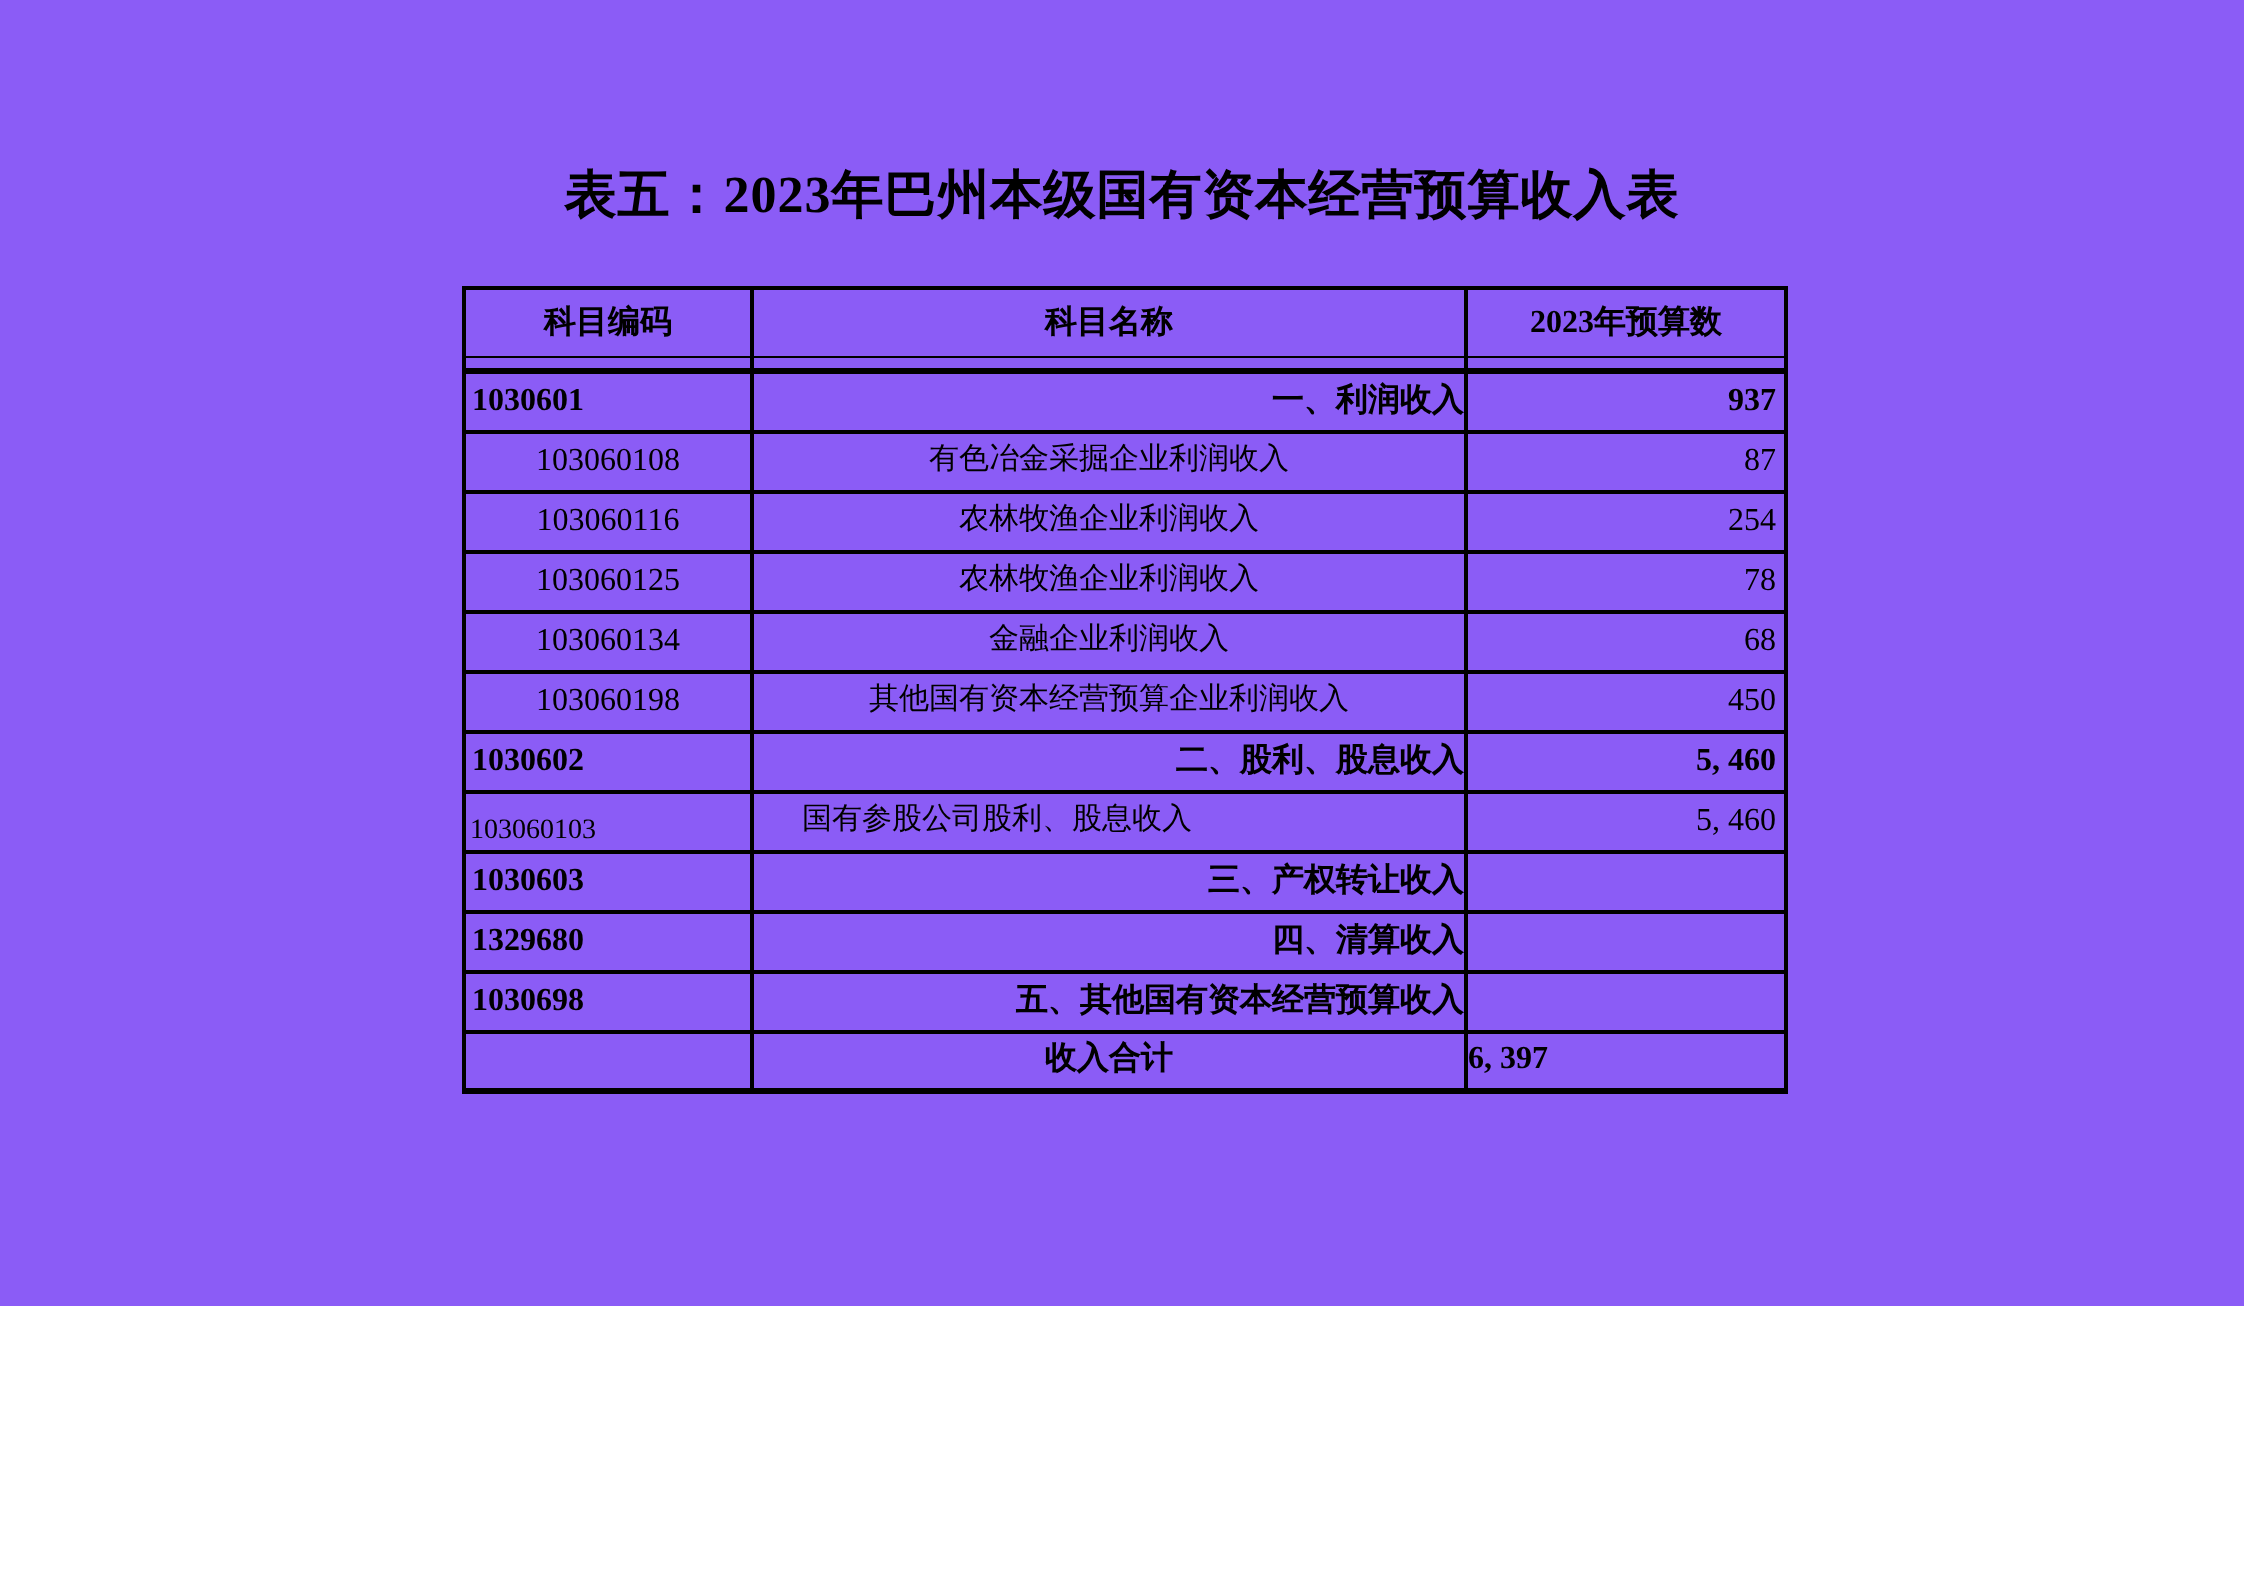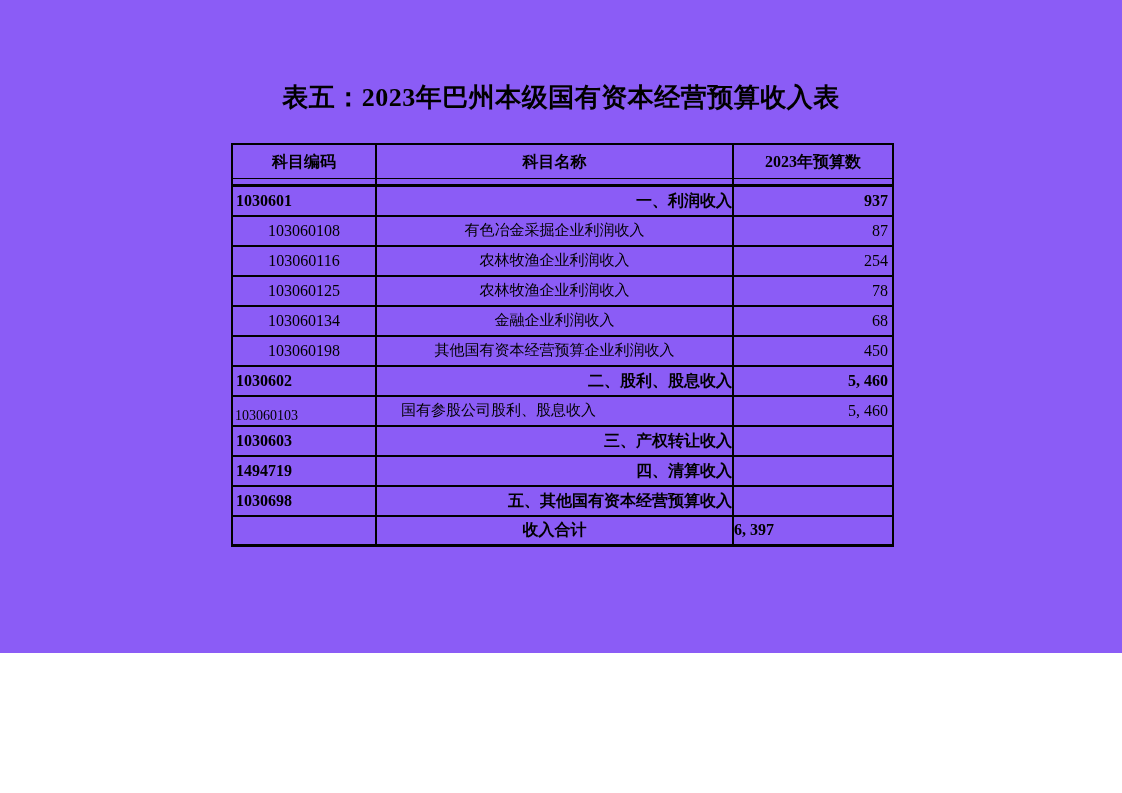--- a/index.html
+++ b/index.html
@@ -155,21 +155,21 @@
         <td class="code">103060103</td>
         <td class="name">国有参股公司股利、股息收入</td>
         <td class="val">5, 460</td>
       </tr>
       <tr class="data-row section">
         <td class="code">1030603</td>
         <td class="name">三、产权转让收入</td>
         <td class="val"></td>
       </tr>
       <tr class="data-row section">
-        <td class="code">1494719</td>
+        <td class="code">1329680</td>
         <td class="name">四、清算收入</td>
         <td class="val"></td>
       </tr>
       <tr class="data-row section">
         <td class="code">1030698</td>
         <td class="name">五、其他国有资本经营预算收入</td>
         <td class="val"></td>
       </tr>
       <tr class="data-row total">
         <td class="code"></td>

